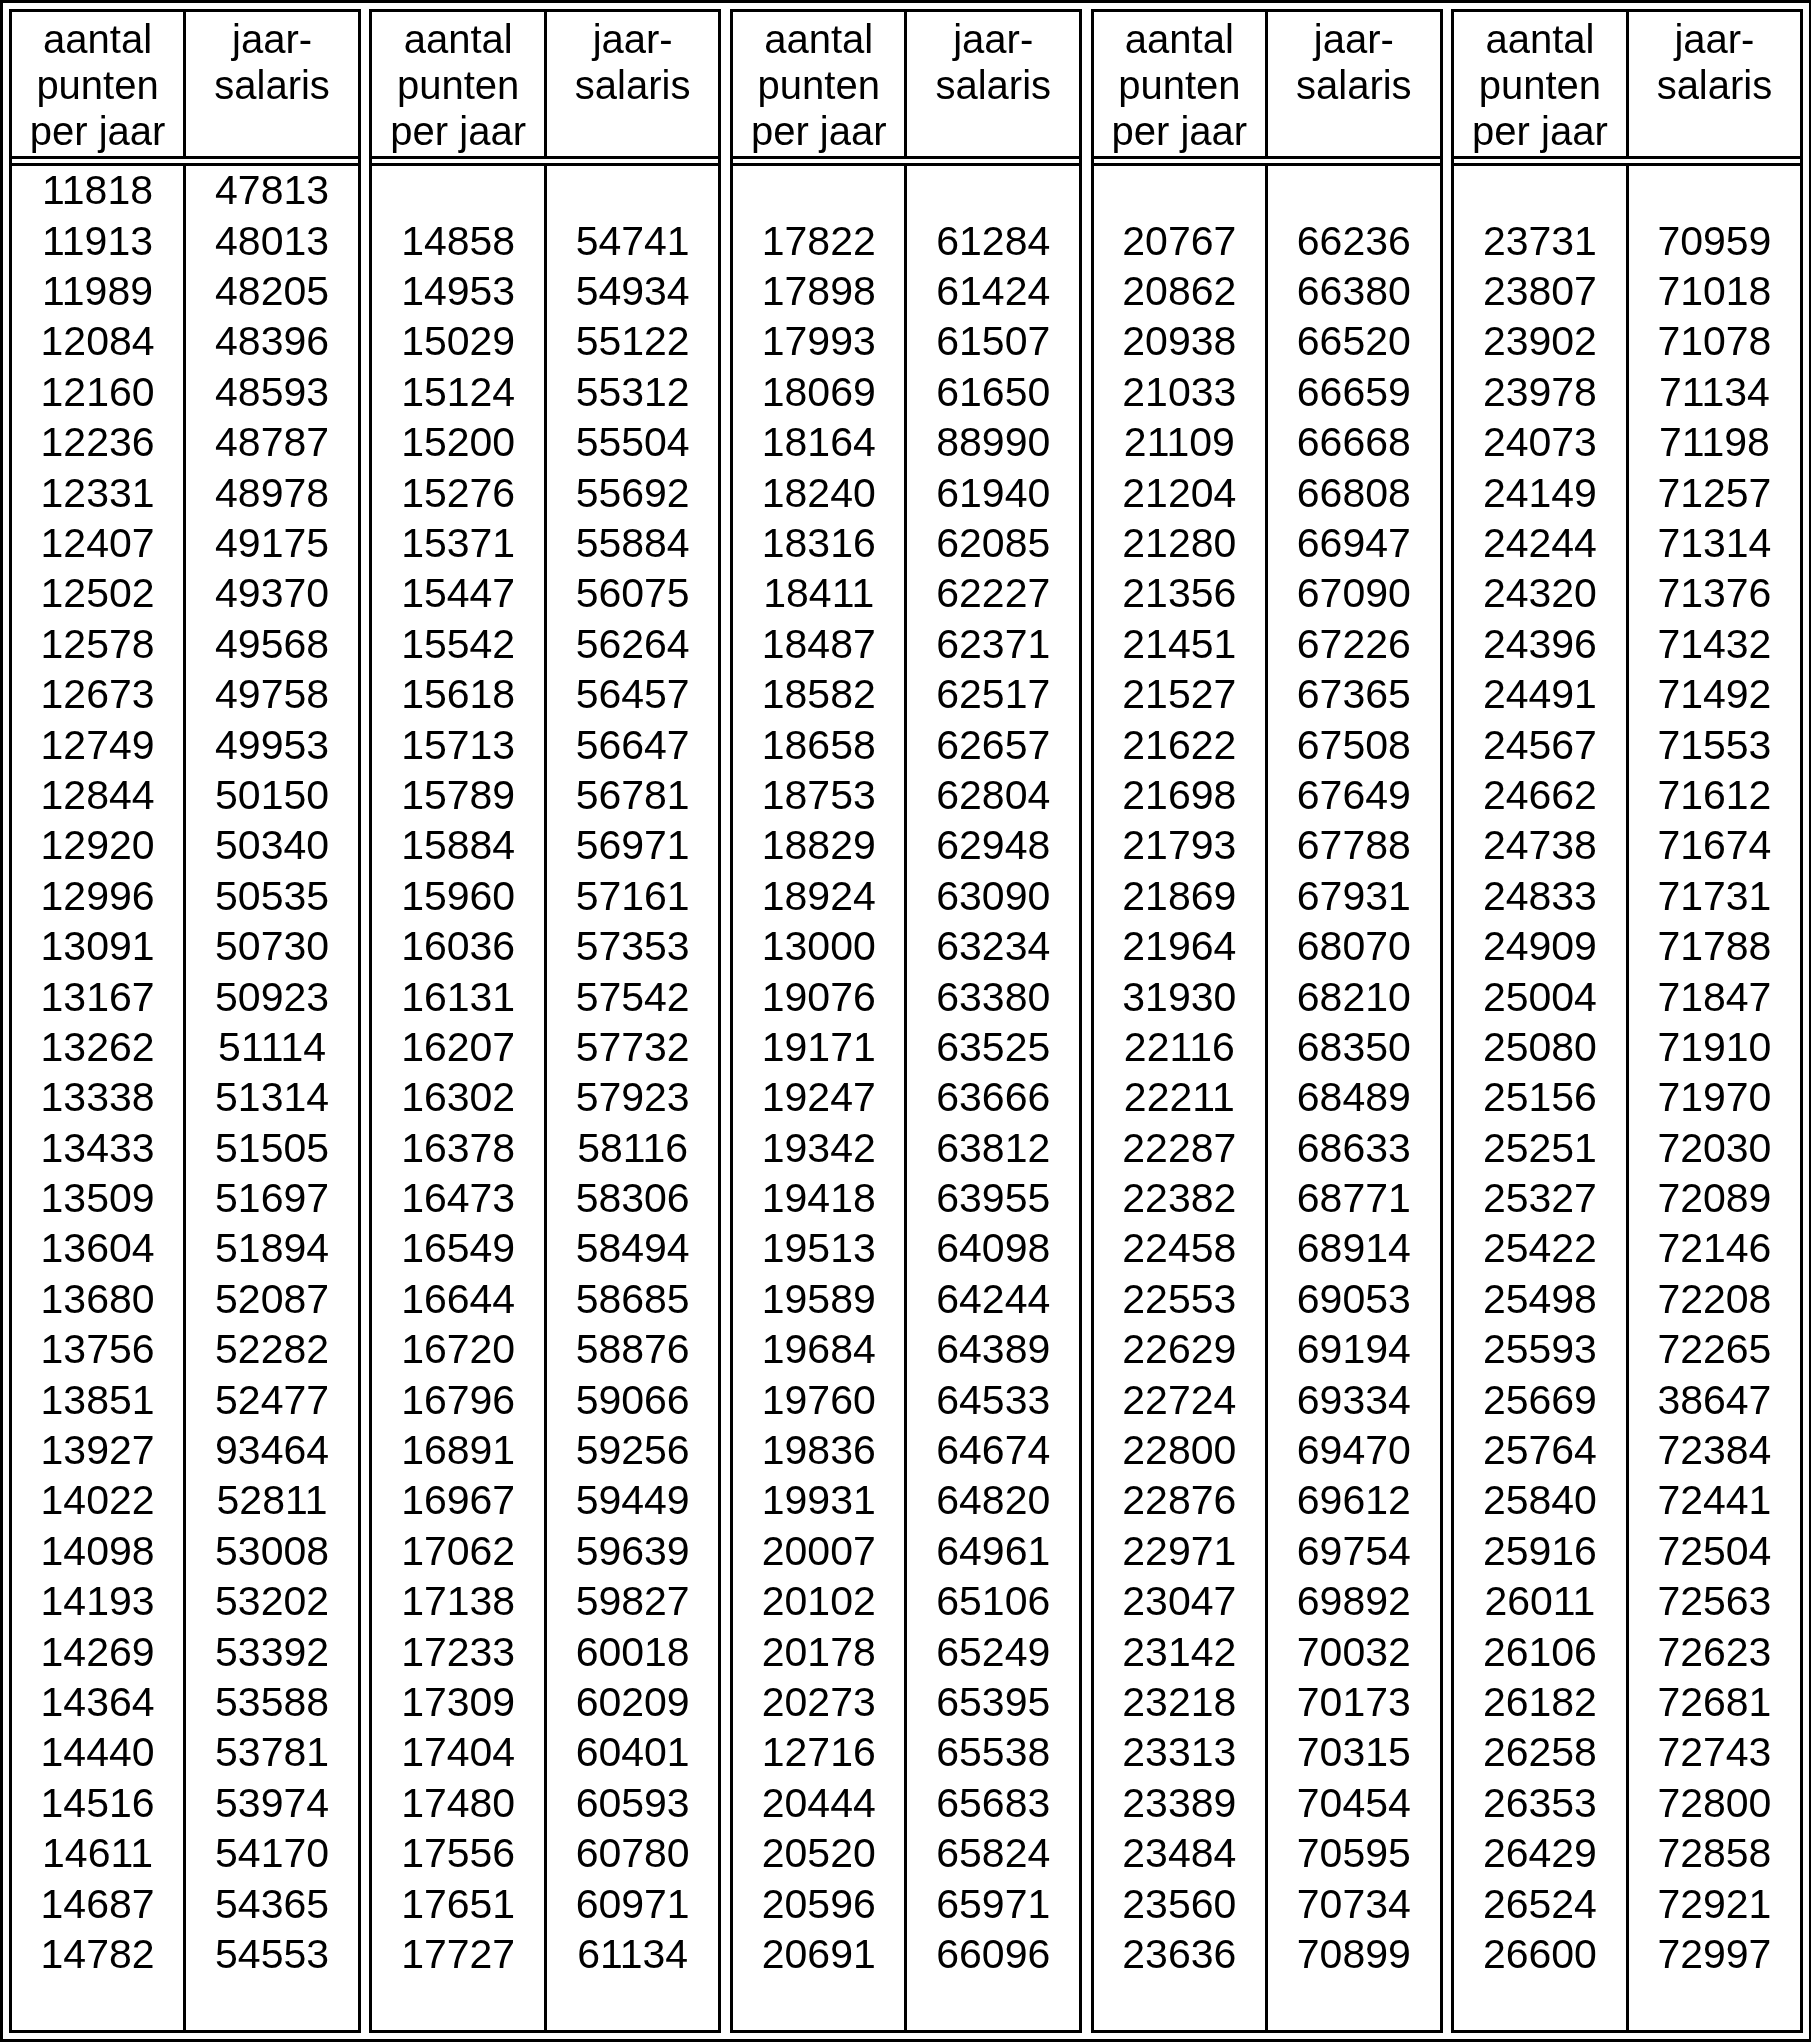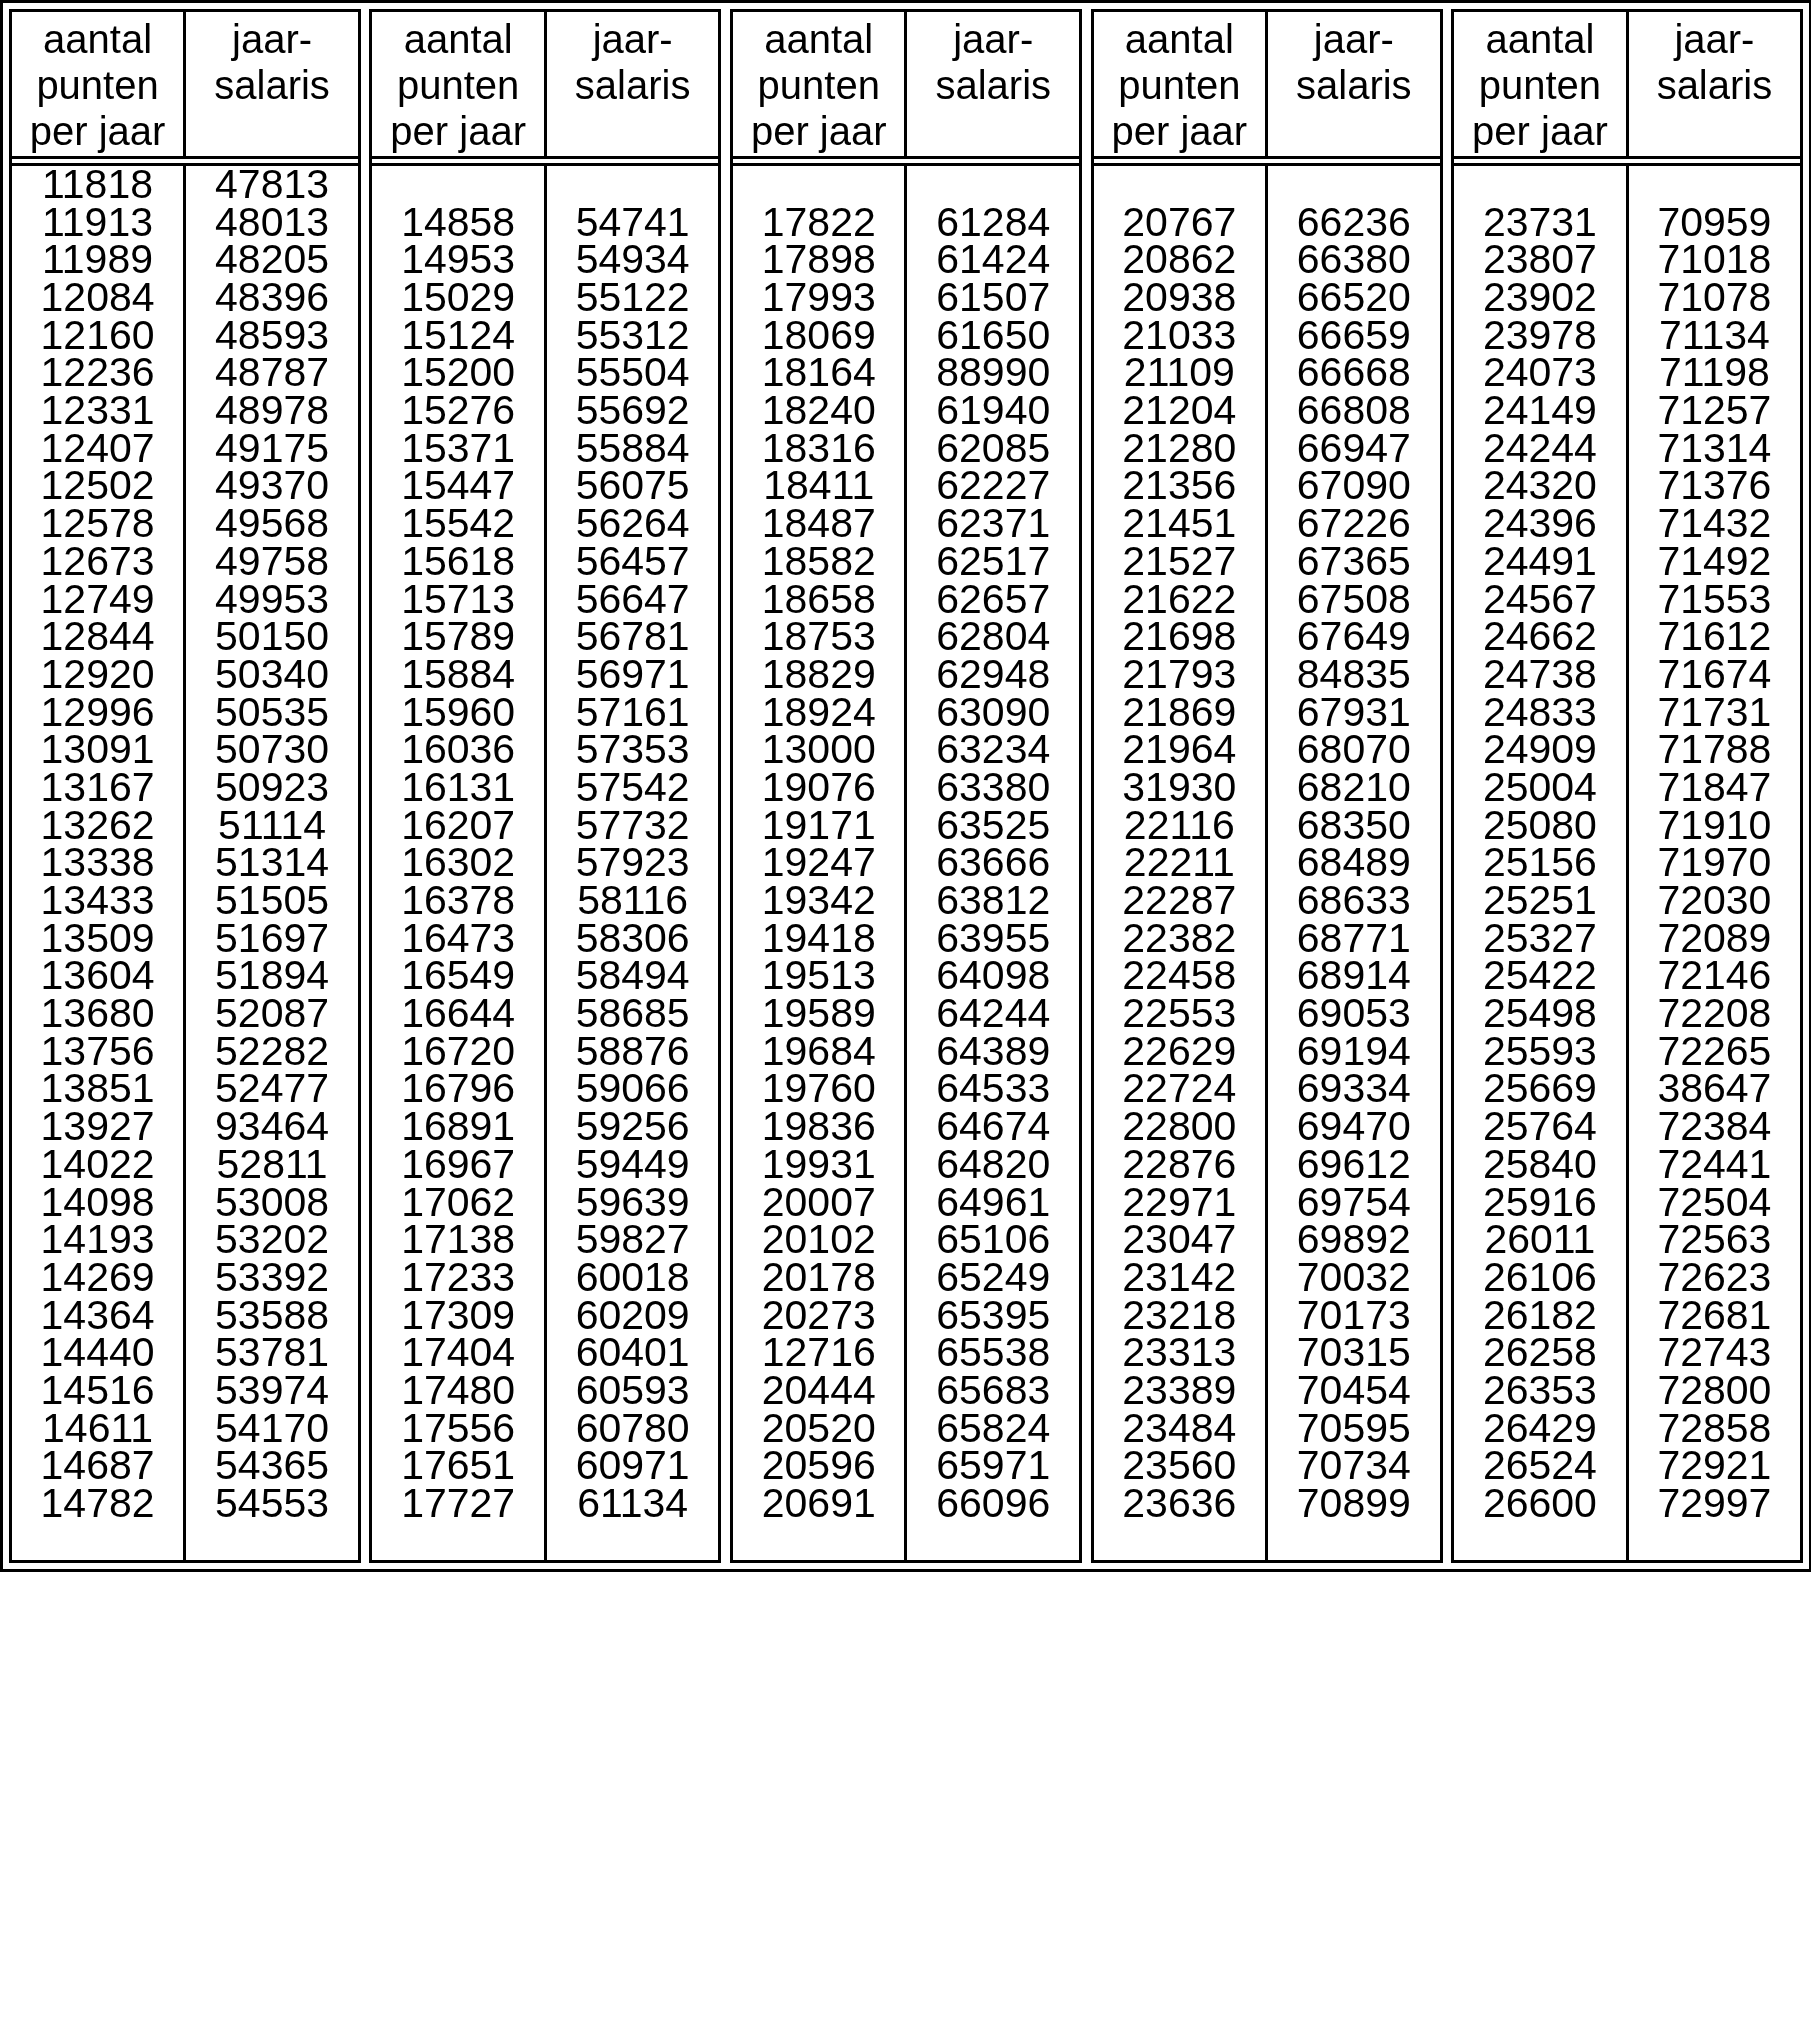--- a/index.html
+++ b/index.html
@@ -3,21 +3,21 @@
 <meta charset="utf-8">
 <style>
   html, body {
     margin: 0;
     padding: 0;
     background: #ffffff;
     font-family: "Liberation Sans", sans-serif;
   }
   .outer {
     width: 1812px;
-    height: 1572px;
+    height: 2042px;
     box-sizing: border-box;
     border: 3.8px solid #000;
     padding: 5.8px;
     display: flex;
     gap: 8.6px;
     background: #ffffff;
   }
   .group {
     flex: 1;
     border: 3.8px solid #000;
@@ -409,21 +409,21 @@
           <div class="cell">66520</div>
           <div class="cell">66659</div>
           <div class="cell">66668</div>
           <div class="cell">66808</div>
           <div class="cell">66947</div>
           <div class="cell">67090</div>
           <div class="cell">67226</div>
           <div class="cell">67365</div>
           <div class="cell">67508</div>
           <div class="cell">67649</div>
-          <div class="cell">84835</div>
+          <div class="cell">67788</div>
           <div class="cell">67931</div>
           <div class="cell">68070</div>
           <div class="cell">68210</div>
           <div class="cell">68350</div>
           <div class="cell">68489</div>
           <div class="cell">68633</div>
           <div class="cell">68771</div>
           <div class="cell">68914</div>
           <div class="cell">69053</div>
           <div class="cell">69194</div>

